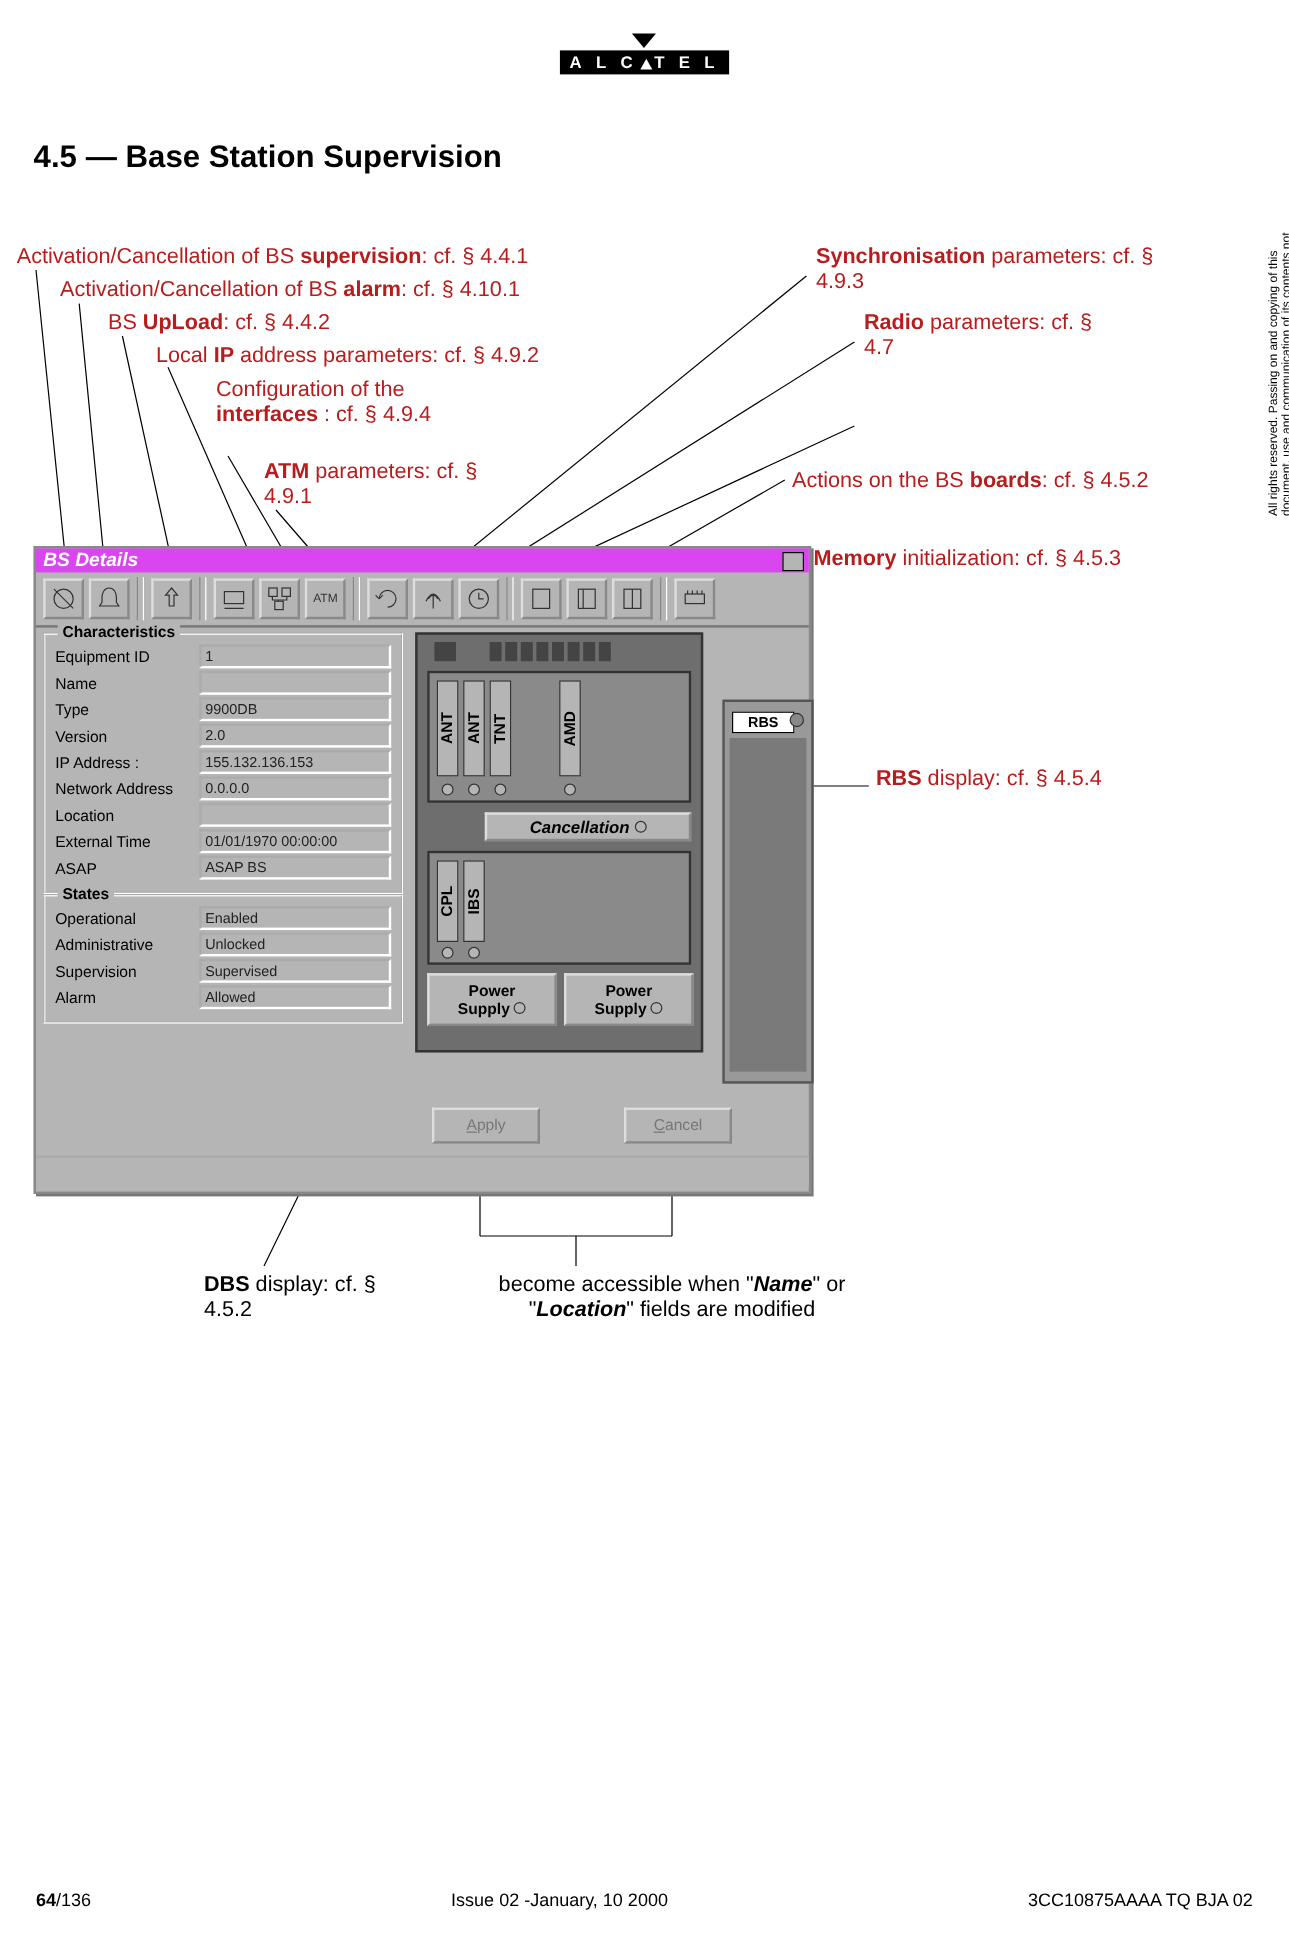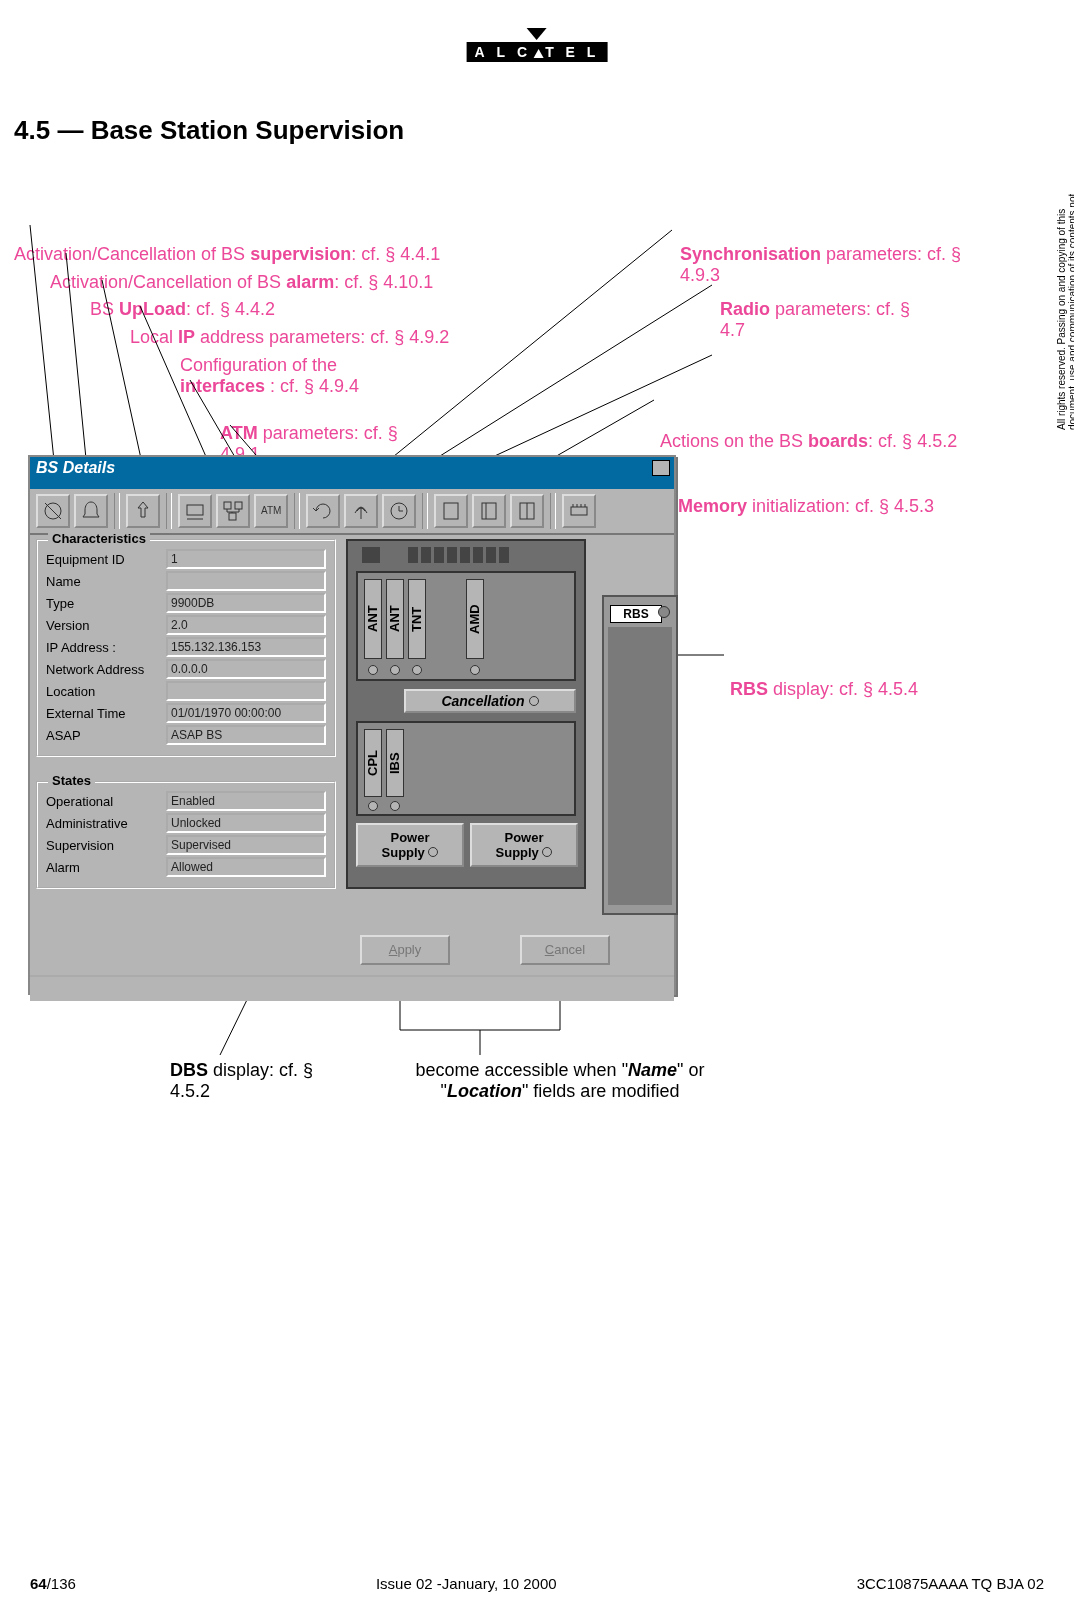--- a/index.html
+++ b/index.html
@@ -15,53 +15,53 @@
   }
   .page { width: 1074px; height: 1620px; position: relative; }
 
   
   .logo-wrap { position: absolute; top: 28px; left: 50%; transform: translateX(-50%); text-align: center; }
   .logo-tri { width: 0; height: 0; border-left: 10px solid transparent; border-right: 10px solid transparent; border-top: 12px solid #000; margin: 0 auto 2px auto; }
   .logo-text { background:#000; color:#fff; font: bold 14px/1 Arial; letter-spacing: 4px; padding: 3px 8px; display:inline-block; }
   .logo-text .ltri { display:inline-block; width:0; height:0; border-left:5px solid transparent; border-right:5px solid transparent; border-bottom:9px solid #fff; vertical-align: -1px; margin:0 2px; }
 
   
-  .section-heading { position:absolute; top:115px; left:14px; font: bold 26px Arial; }
+  .section-heading { position:absolute; top:115px; left:28px; font: bold 26px Arial; }
   .dash { font-weight: bold; }
 
   
   .vcopy { position:absolute; right:18px; top:170px; width:260px; transform: rotate(-90deg); transform-origin: right top; font:10px/1.1 Arial; text-align:left; }
 
   
-  .callout { position:absolute; font: 18px Arial; color:#ec4899;margin-top:41px; }
+  .callout { position:absolute; font: 18px Arial; color:#b91c1c; }
   .callout b { font-weight: bold; }
 
   
   svg.lines { position:absolute; left:0; top:0; width:1074px; height:1620px; pointer-events:none; }
   svg.lines line, svg.lines path, svg.lines ellipse { stroke:#000; stroke-width:1; fill:none; }
 
   
   .win { position:absolute; left:28px; top:455px; width:648px; height:540px; background:#b5b5b5; border:2px solid #888; box-shadow: 2px 2px 0 #777; }
-  .win-title { background:#0369a1; height:32px; position:relative;text-decoration:underline; }
+  .win-title { background:#d946ef; height:20px; position:relative;text-decoration:underline; }
   .win-title-text { position:absolute; left:6px; top:2px; color:#fff; font: italic bold 16px Arial; }
   .win-title-sq { position:absolute; right:4px; top:3px; width:18px; height:16px; background:#b5b5b5; border:1px solid #000; }
 
   
   .toolbar { height:46px; border-bottom:2px solid #777; padding:4px 6px; display:flex; align-items:center; gap:4px; }
   .tb-sep { width:6px; height:36px; border-left:1px solid #888; border-right:1px solid #fff; margin:0 2px; }
   .tb-btn { width:34px; height:34px; background:#b5b5b5; border:2px outset #ddd; display:flex; align-items:center; justify-content:center; }
   .tb-btn svg { width:24px; height:24px; }
 
   
   .win-body { position:relative; height:calc(100% - 24px - 46px - 26px); }
   .win-status { height:26px; border-top:2px inset #fff; background:#b5b5b5; }
 
   
   .panel-left { position:absolute; left:6px; top:4px; width:300px; }
-  .groupbox { border:2px groove #fff; margin-bottom:24px; padding:6px 8px 8px 8px; position:relative; }
+  .groupbox { border:2px groove #fff; margin-bottom:0; padding:6px 8px 8px 8px; position:relative; }
   .groupbox .legend { position:absolute; top:-10px; left:10px; background:#b5b5b5; padding:0 4px; font: bold 13px Arial; }
   .row { display:flex; align-items:center; margin:2px 0; }
   .row label { width:120px; font:13px Arial; }
   .row .field { flex:1; height:20px; background:#b5b5b5; border:2px inset #fff; font:12px Arial; padding:1px 3px; color:#222; }
 
   
   .panel-right { position:absolute; left:316px; top:4px; width:320px; height:380px; }
   .rack { position:absolute; background:#8a8a8a; border:2px solid #333; }
   .vtext { writing-mode: vertical-rl; transform: rotate(180deg); text-align:center; font: bold 13px Arial; }
   .dot { width:10px; height:10px; border-radius:50%; background:#b5b5b5; border:1px solid #333; display:inline-block; }

